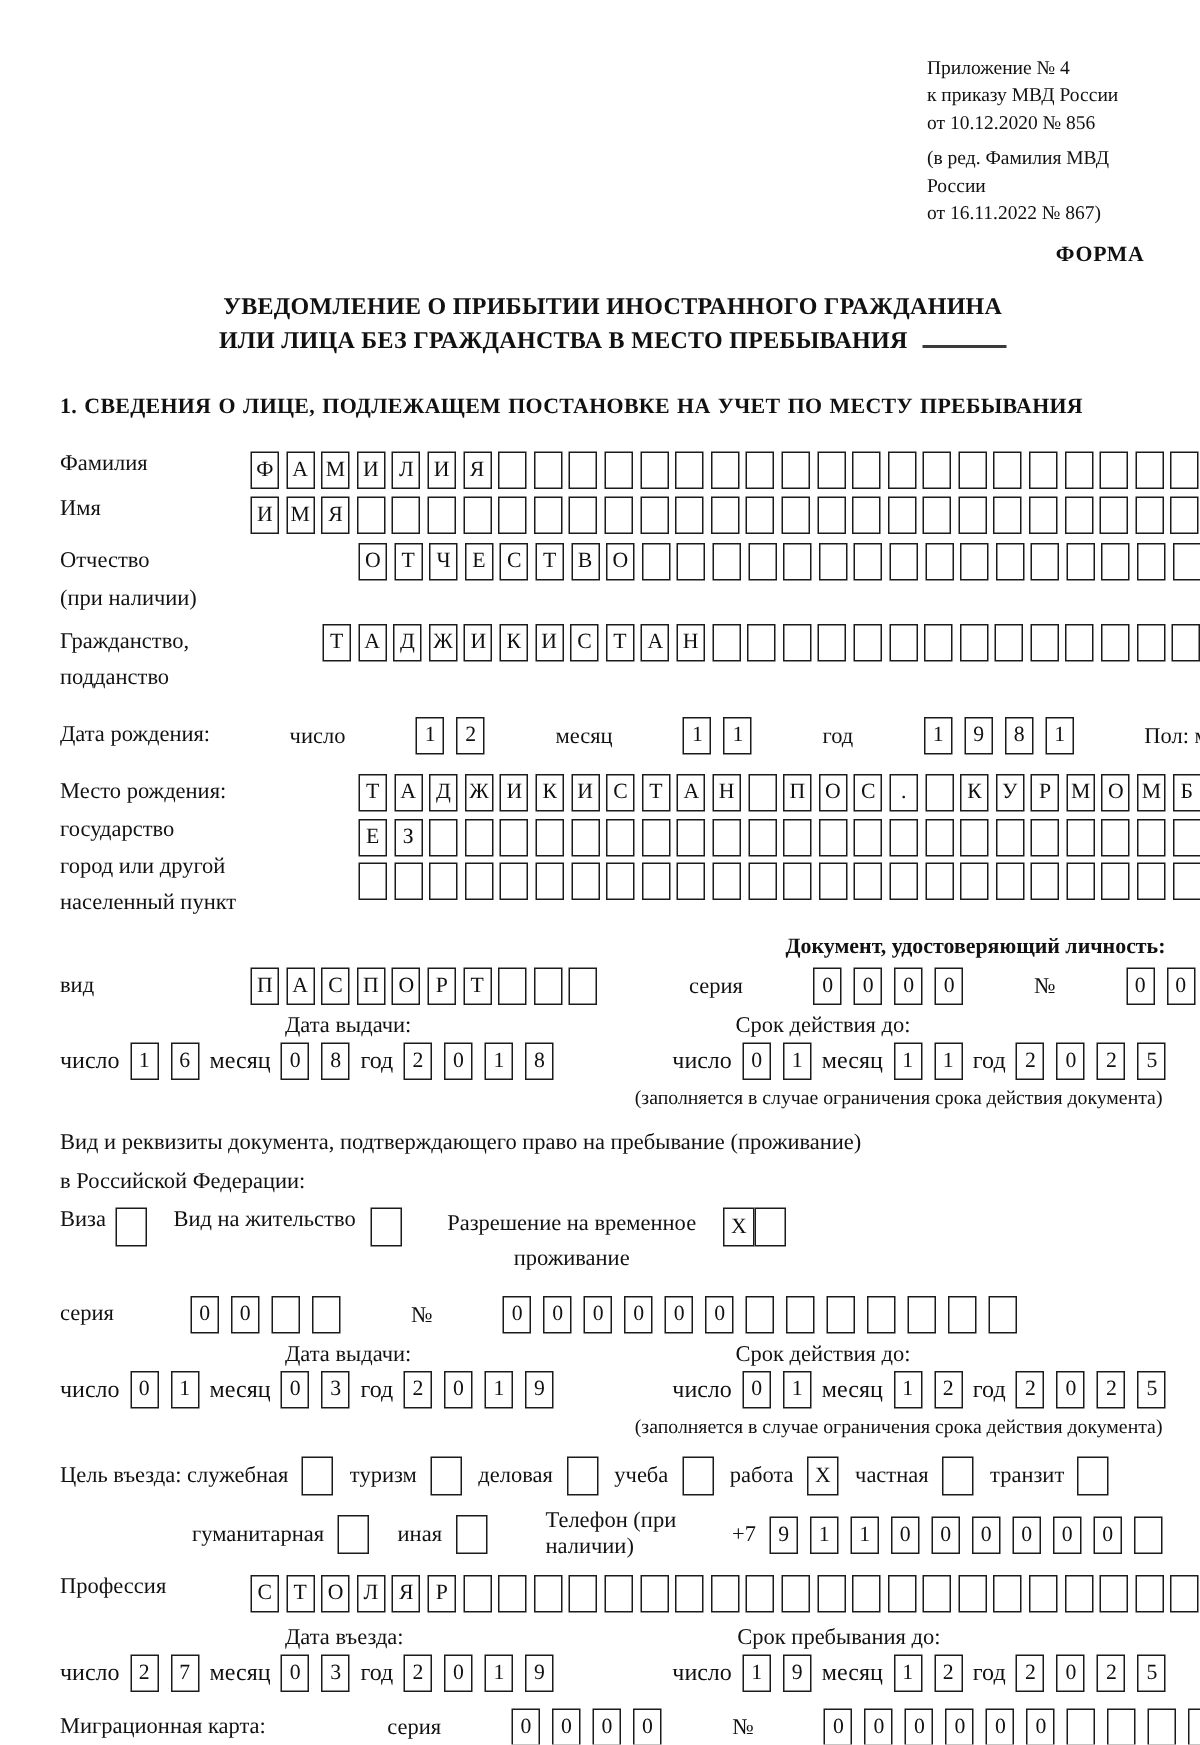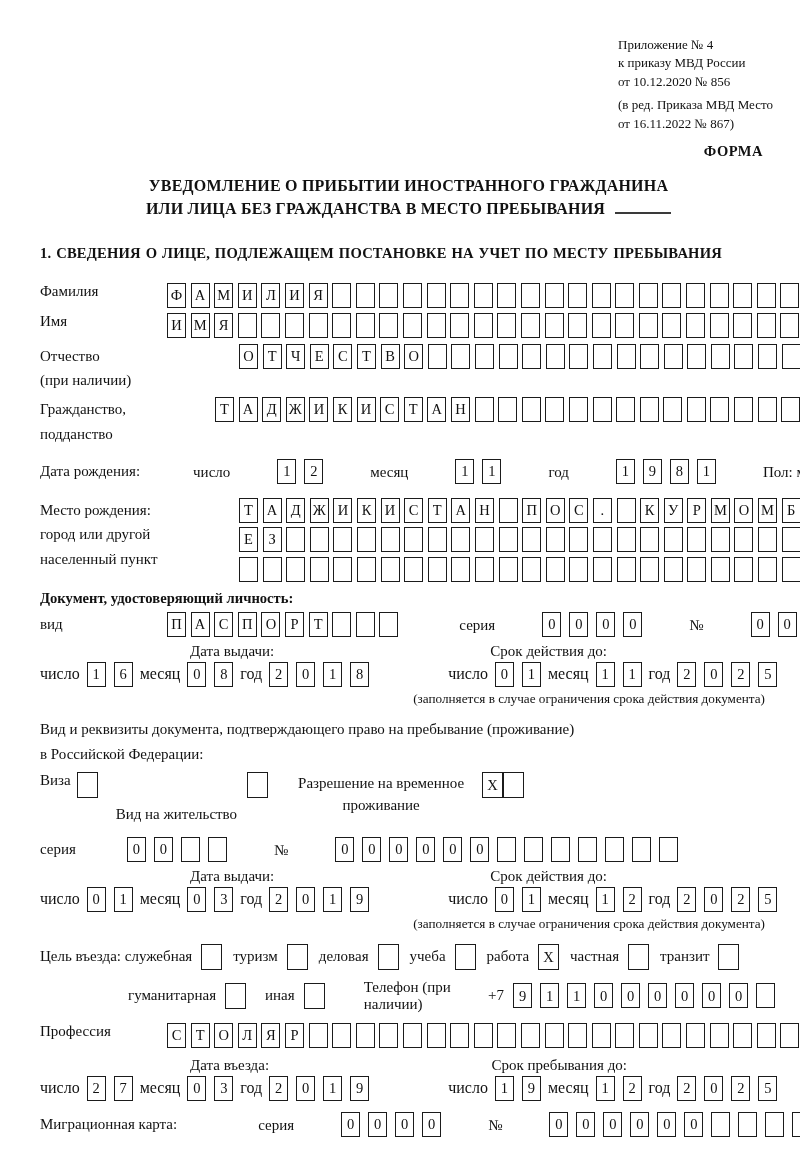--- a/index.html
+++ b/index.html
@@ -21,49 +21,49 @@
   .lbl{flex:none;}
   .cells{display:inline-flex;gap:4.6px;flex:none;}
   .cells.sp{gap:8px;}
   .cell{box-sizing:border-box;flex:none;width:19px;height:25px;border:1.7px solid #1b1b1b;display:flex;align-items:center;justify-content:center;font-size:14.5px;background:#fff;line-height:1;}
   .cbx .cell{width:21px;height:26px;}
   .inline-lbl{margin:2px 8px 0 8px;white-space:nowrap;}
 
   .stack{display:flex;flex-direction:column;gap:4.6px;}
   .lblstack div{line-height:1.65;}
 
-  .doc-head{text-align:left;font-weight:bold;font-size:14.6px;margin-top:8px;}
+  .doc-head{text-align:right;font-weight:bold;font-size:14.6px;margin-top:8px;}
 
   .dual-lbl{display:flex;font-size:15px;margin-top:6px;}
   .dual-lbl .l{margin-left:150px;}
   .dual-lbl .r{margin-left:auto;margin-right:170px;}
   .dual-dates{display:flex;margin-top:2px;align-items:center;}
   .dgroup{display:flex;align-items:center;}
   .dgroup .t{margin:0 7px;white-space:nowrap;}
-  .note-r{text-align:right;font-size:13.2px;margin-top:4px;margin-right:12px;}
+  .note-r{text-align:right;font-size:13.2px;margin-top:4px;margin-right:2px;}
 
   .permit-txt{font-size:15px;margin-top:10px;line-height:1.7;}
   .cbrow{display:flex;align-items:flex-start;margin-top:4px;font-size:15px;}
   .cbrow .wrap{text-align:center;line-height:1.5;}
   .cbgap{margin-left:10px;margin-right:10px;}
 
   .purpose{display:flex;align-items:center;gap:9px;font-size:15px;margin-top:12px;}
   .purpose .cells{margin-right:2px;}
 </style>
 </head>
 <body>
 
 <div class="page">
 
   <div class="hdr">
     <div>Приложение № 4</div>
     <div>к приказу МВД России</div>
     <div>от 10.12.2020 № 856</div>
     <div class="blk2">
-      <div>(в ред. Приказа МВД Место</div>
+      <div>(в ред. Фамилия МВД России</div>
       <div>от 16.11.2022 № 867)</div>
     </div>
   </div>
 
   <div class="forma">ФОРМА</div>
 
   <div class="title">
     <div>УВЕДОМЛЕНИЕ О ПРИБЫТИИ ИНОСТРАННОГО ГРАЖДАНИНА</div>
     <div><span>ИЛИ ЛИЦА БЕЗ ГРАЖДАНСТВА В МЕСТО ПРЕБЫВАНИЯ</span><span class="blank"></span></div>
   </div>
@@ -228,20 +228,21 @@
       </span>
     <span class="inline-lbl" style="margin-left:14px;">женский</span>
     <span class="cells cbx" style="margin-left:8px;">
         <span class="cell"></span>
       </span>
   </div>
 
   <div class="row" style="margin-top:13px;">
     <span class="lbl lblstack" style="width:160px;">
       <div>Место рождения:</div>
+      <div>государство</div>
       <div>город или другой</div>
       <div>населенный пункт</div>
     </span>
     <span class="stack">
       <span class="cells">
           <span class="cell">Т</span>
           <span class="cell">А</span>
           <span class="cell">Д</span>
           <span class="cell">Ж</span>
           <span class="cell">И</span>
@@ -407,21 +408,21 @@
   <div class="permit-txt">
     <div>Вид и реквизиты документа, подтверждающего право на пребывание (проживание)</div>
     <div>в Российской Федерации:</div>
   </div>
 
   <div class="cbrow">
     <span>Виза</span>
     <span class="cells cbx" style="margin-left:6px;">
         <span class="cell"></span>
       </span>
-    <span class="cbgap" style="margin-left:18px;margin-top:34px;">Вид на жительство</span>
+    <span class="cbgap" style="margin-left:18px;">Вид на жительство</span>
     <span class="cells cbx">
         <span class="cell"></span>
       </span>
     <span class="cbgap wrap" style="width:182px;margin-left:22px;">Разрешение на временное проживание</span>
     <span class="cells cbx">
         <span class="cell">X</span>
       </span>
     <span class="cells cbx">
         <span class="cell"></span>
       </span>

